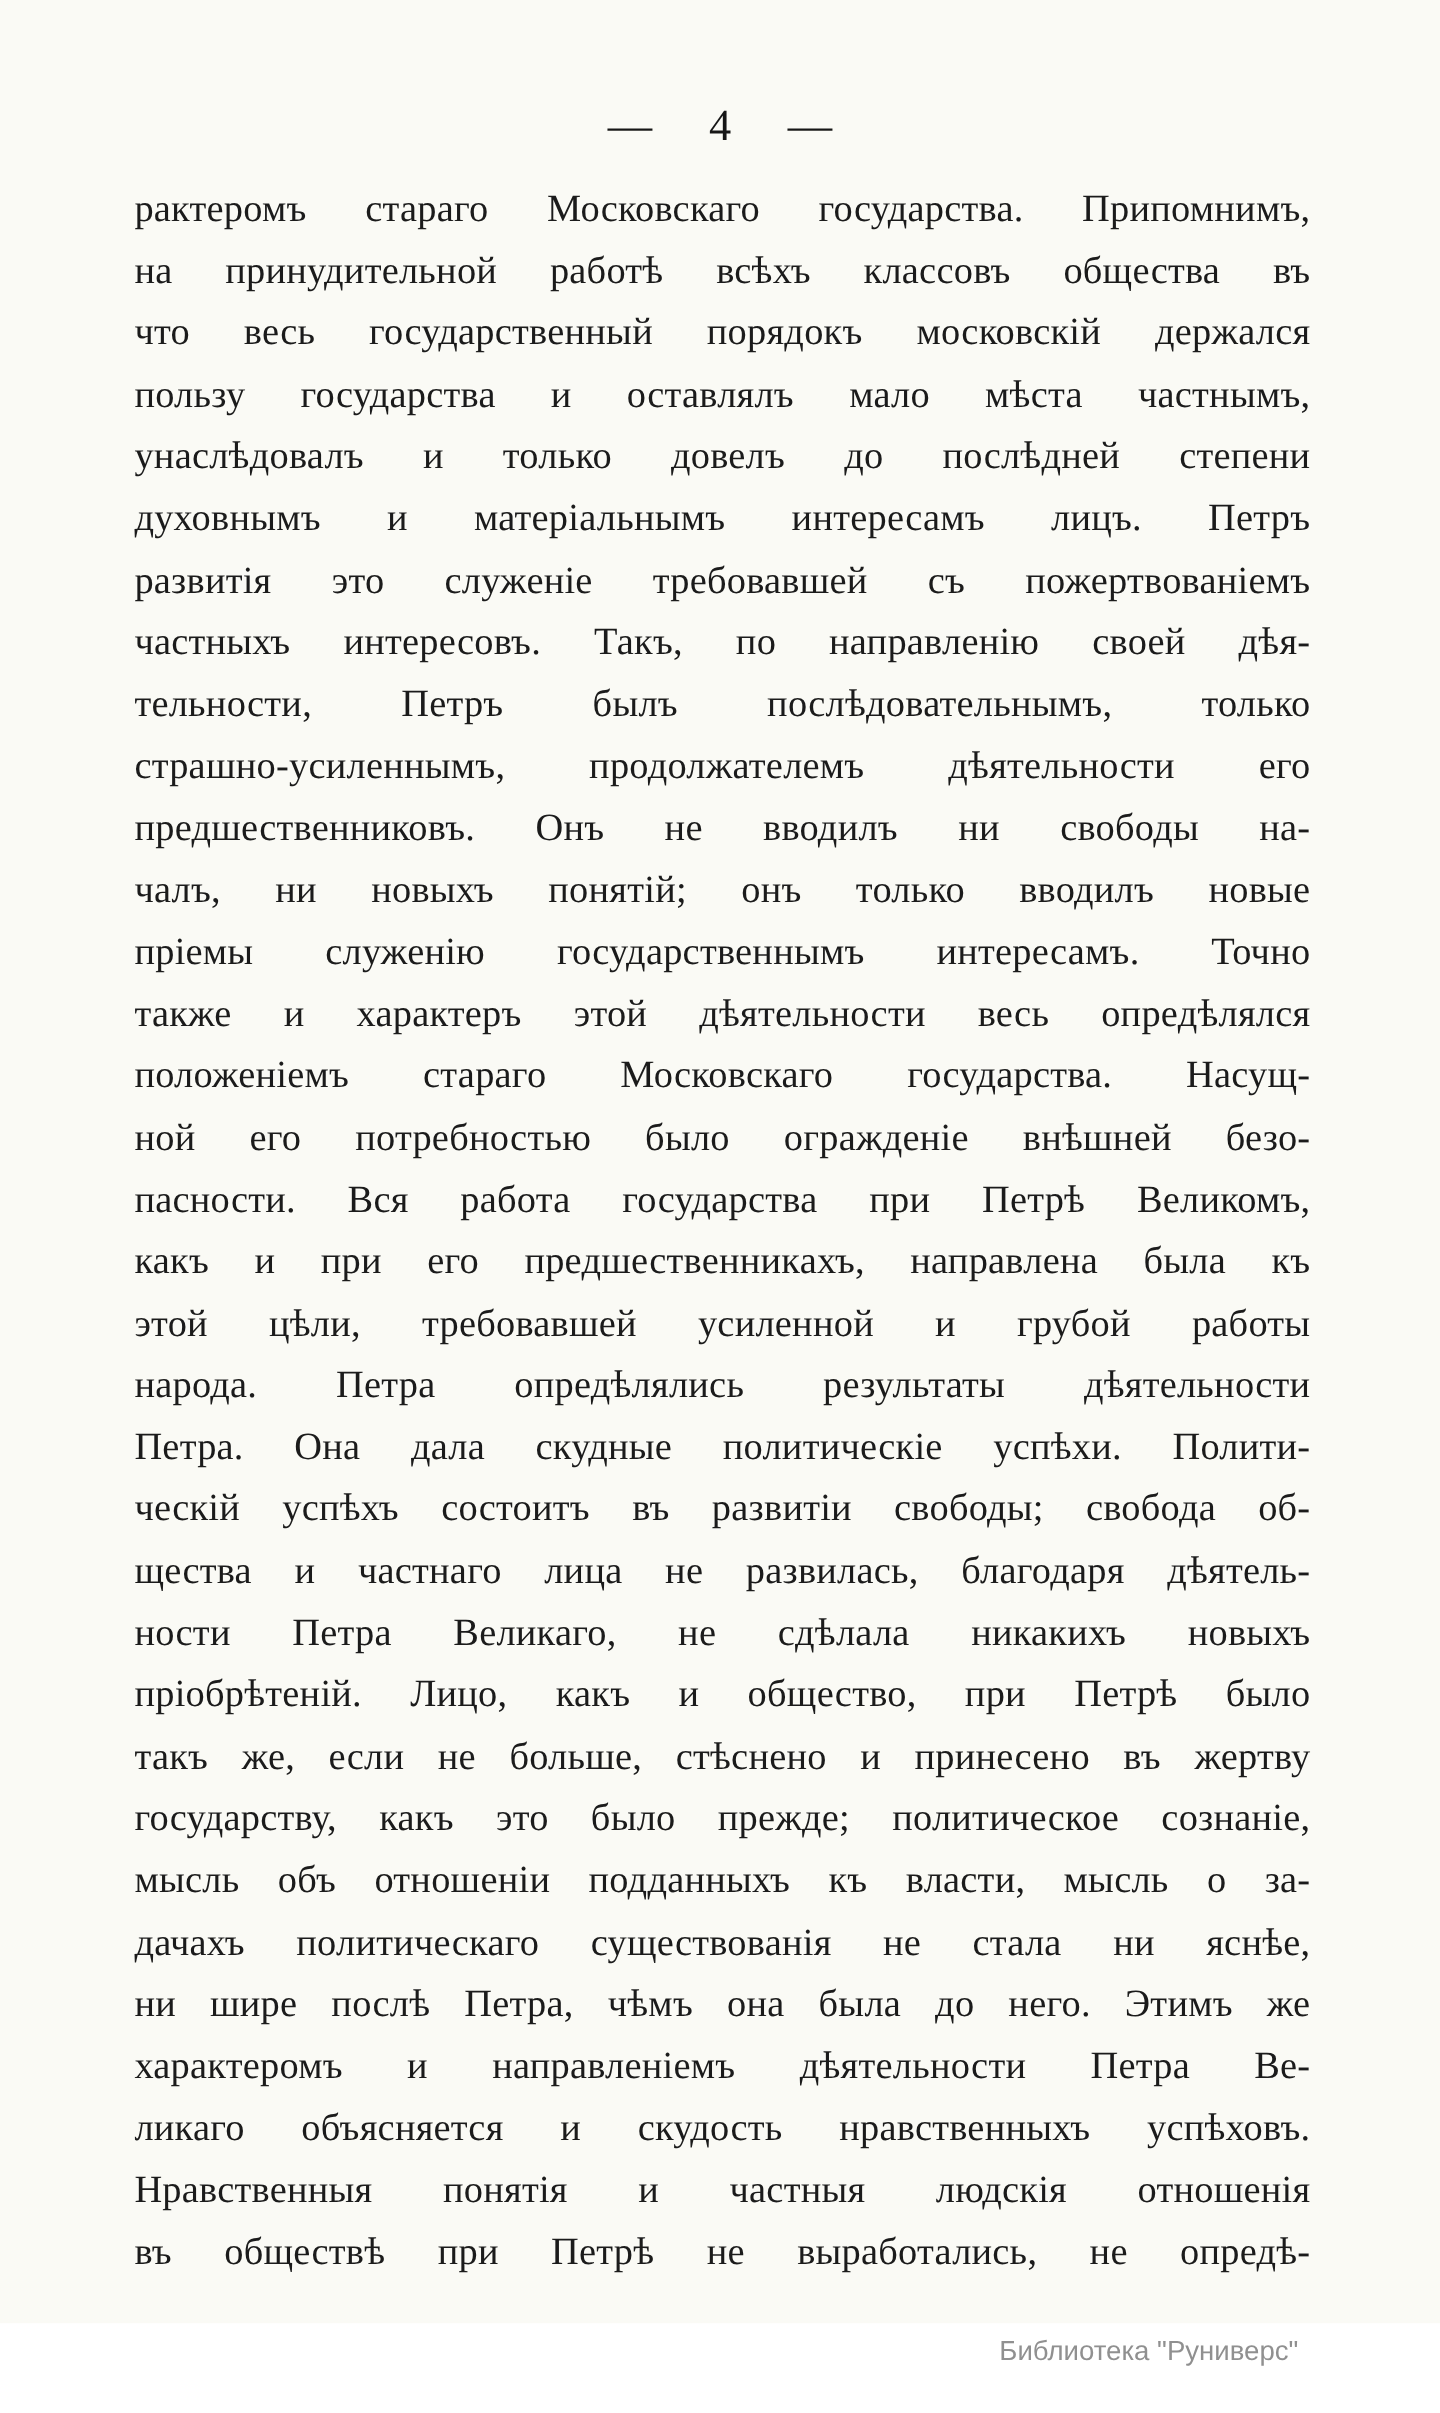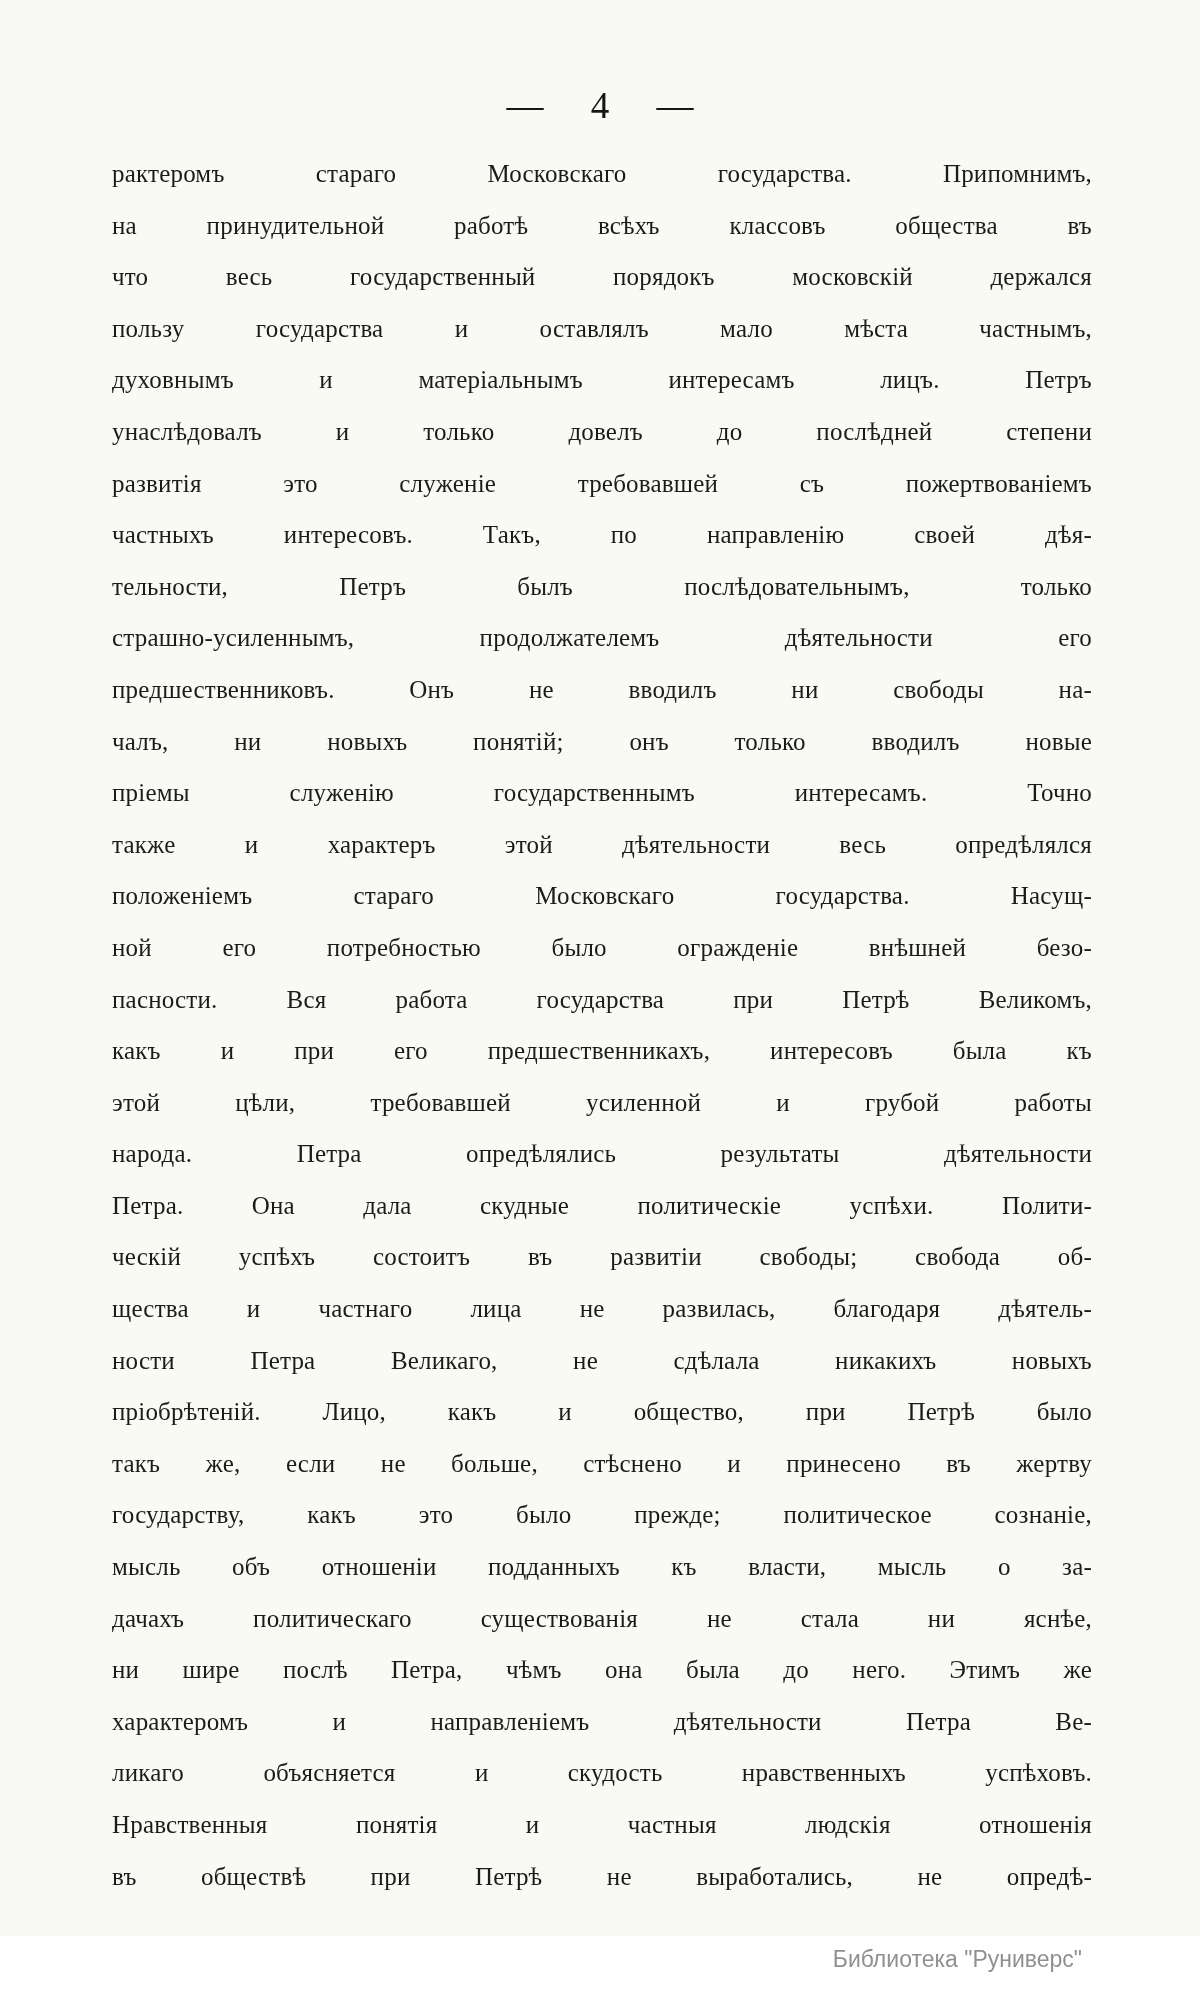--- a/index.html
+++ b/index.html
@@ -29,21 +29,21 @@
     word-spacing: 38px;
     color: #161616;
   }
   .text-block {
     position: absolute;
     top: 148px;
     left: 112px;
     width: 980px;
   }
   .text-line {
-    font-size: 25px;
+    font-size: 32px;
     line-height: 51.6px;
     text-align: justify;
     text-align-last: justify;
     text-justify: inter-word;
     letter-spacing: 0.2px;
     color: #1b1b1b;
   }
   .footer-band {
     position: absolute;
     left: 0;
@@ -66,34 +66,34 @@
 
 <div class="page">
 
   <div class="page-header">— 4 —</div>
 
   <div class="text-block">
     <div class="text-line">рактеромъ стараго Московскаго государства. Припомнимъ,</div>
     <div class="text-line">на принудительной работѣ всѣхъ классовъ общества въ</div>
     <div class="text-line">что весь государственный порядокъ московскій держался</div>
     <div class="text-line">пользу государства и оставлялъ мало мѣста частнымъ,</div>
+    <div class="text-line">унаслѣдовалъ и только довелъ до послѣдней степени</div>
     <div class="text-line">духовнымъ и матеріальнымъ интересамъ лицъ. Петръ</div>
-    <div class="text-line">унаслѣдовалъ и только довелъ до послѣдней степени</div>
     <div class="text-line">развитія это служеніе требовавшей съ пожертвованіемъ</div>
     <div class="text-line">частныхъ интересовъ. Такъ, по направленію своей дѣя-</div>
     <div class="text-line">тельности, Петръ былъ послѣдовательнымъ, только</div>
     <div class="text-line">страшно-усиленнымъ, продолжателемъ дѣятельности его</div>
     <div class="text-line">предшественниковъ. Онъ не вводилъ ни свободы на-</div>
     <div class="text-line">чалъ, ни новыхъ понятій; онъ только вводилъ новые</div>
     <div class="text-line">пріемы служенію государственнымъ интересамъ. Точно</div>
     <div class="text-line">также и характеръ этой дѣятельности весь опредѣлялся</div>
     <div class="text-line">положеніемъ стараго Московскаго государства. Насущ-</div>
     <div class="text-line">ной его потребностью было огражденіе внѣшней безо-</div>
     <div class="text-line">пасности. Вся работа государства при Петрѣ Великомъ,</div>
-    <div class="text-line">какъ и при его предшественникахъ, интересовъ была къ</div>
+    <div class="text-line">какъ и при его предшественникахъ, направлена была къ</div>
     <div class="text-line">этой цѣли, требовавшей усиленной и грубой работы</div>
     <div class="text-line">народа. Петра опредѣлялись результаты дѣятельности</div>
     <div class="text-line">Петра. Она дала скудные политическіе успѣхи. Полити-</div>
     <div class="text-line">ческій успѣхъ состоитъ въ развитіи свободы; свобода об-</div>
     <div class="text-line">щества и частнаго лица не развилась, благодаря дѣятель-</div>
     <div class="text-line">ности Петра Великаго, не сдѣлала никакихъ новыхъ</div>
     <div class="text-line">пріобрѣтеній. Лицо, какъ и общество, при Петрѣ было</div>
     <div class="text-line">такъ же, если не больше, стѣснено и принесено въ жертву</div>
     <div class="text-line">государству, какъ это было прежде; политическое сознаніе,</div>
     <div class="text-line">мысль объ отношеніи подданныхъ къ власти, мысль о за-</div>

